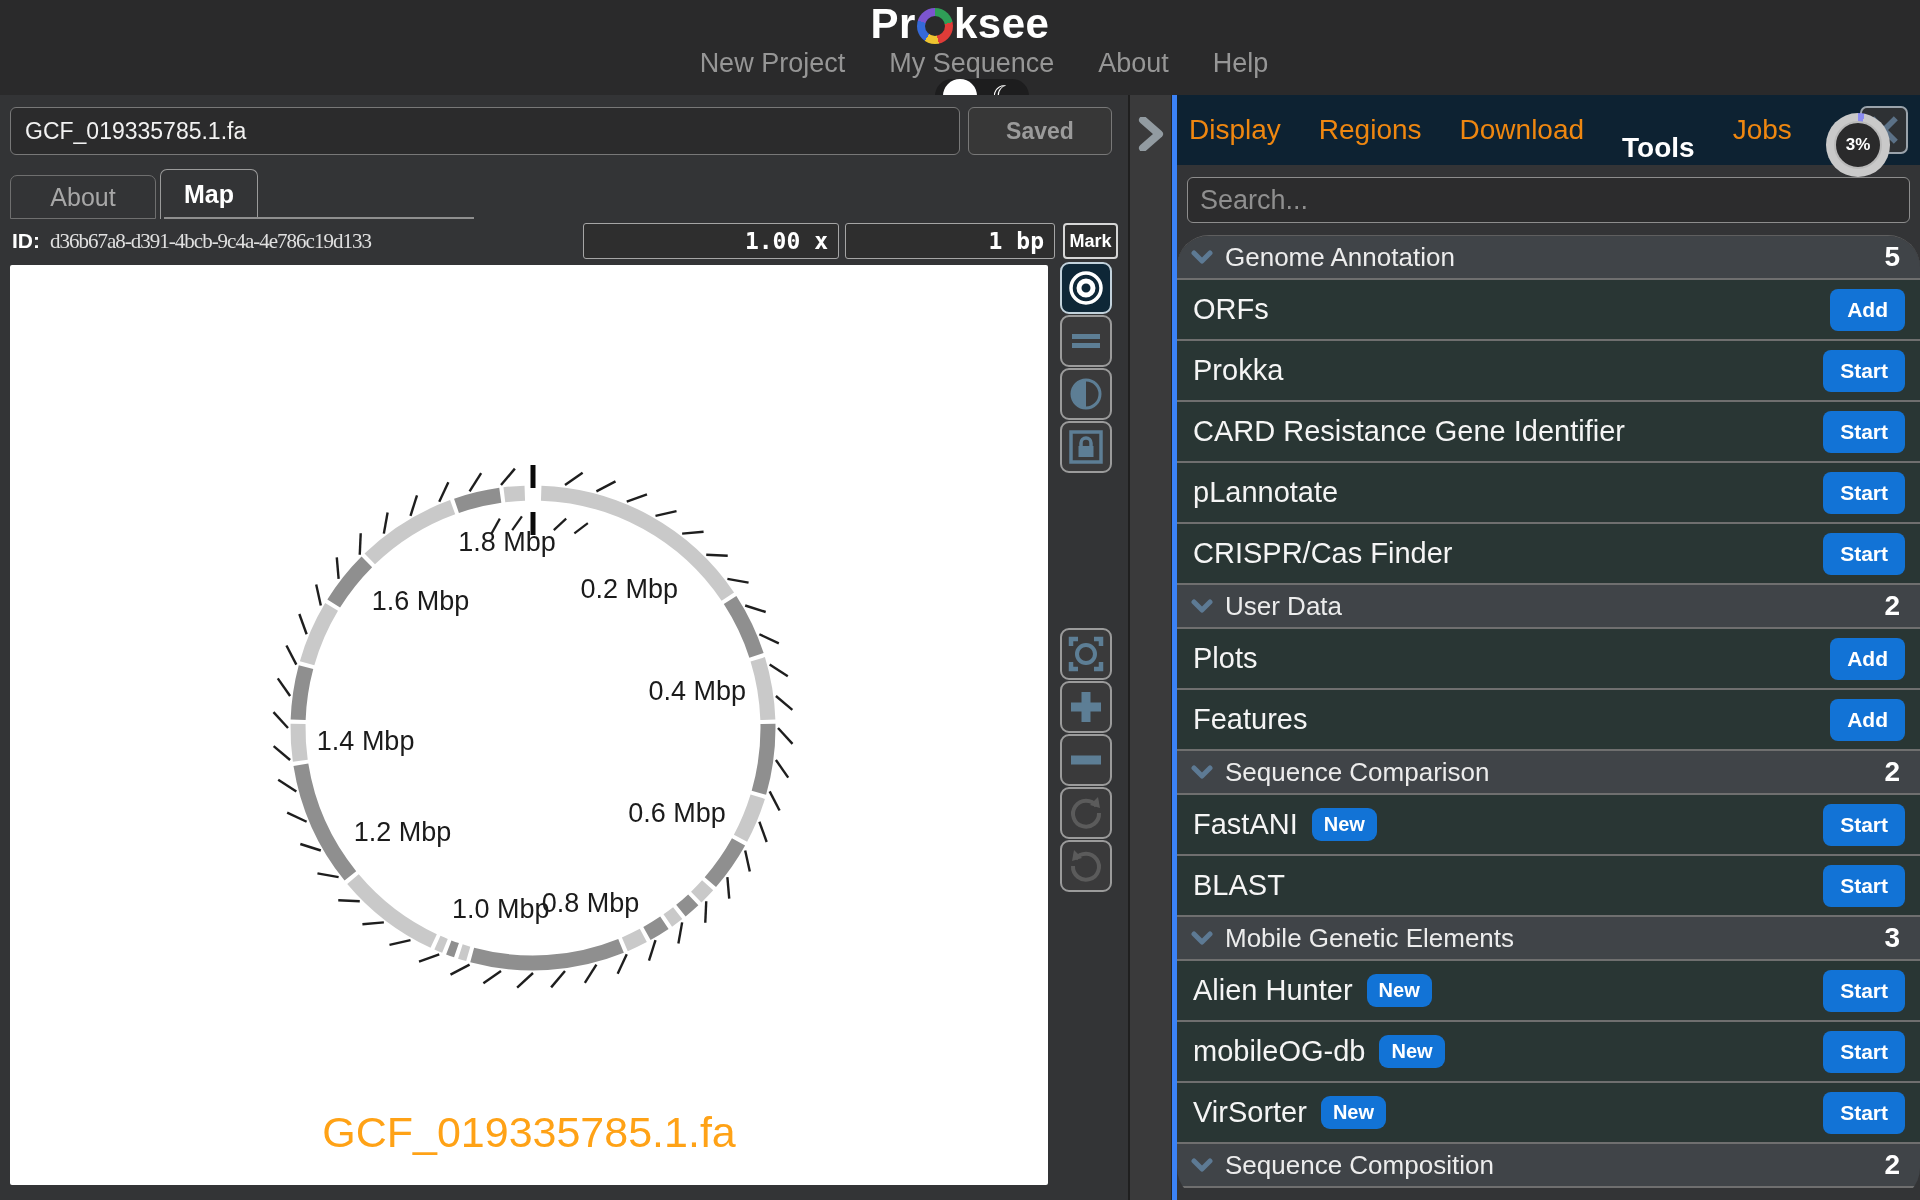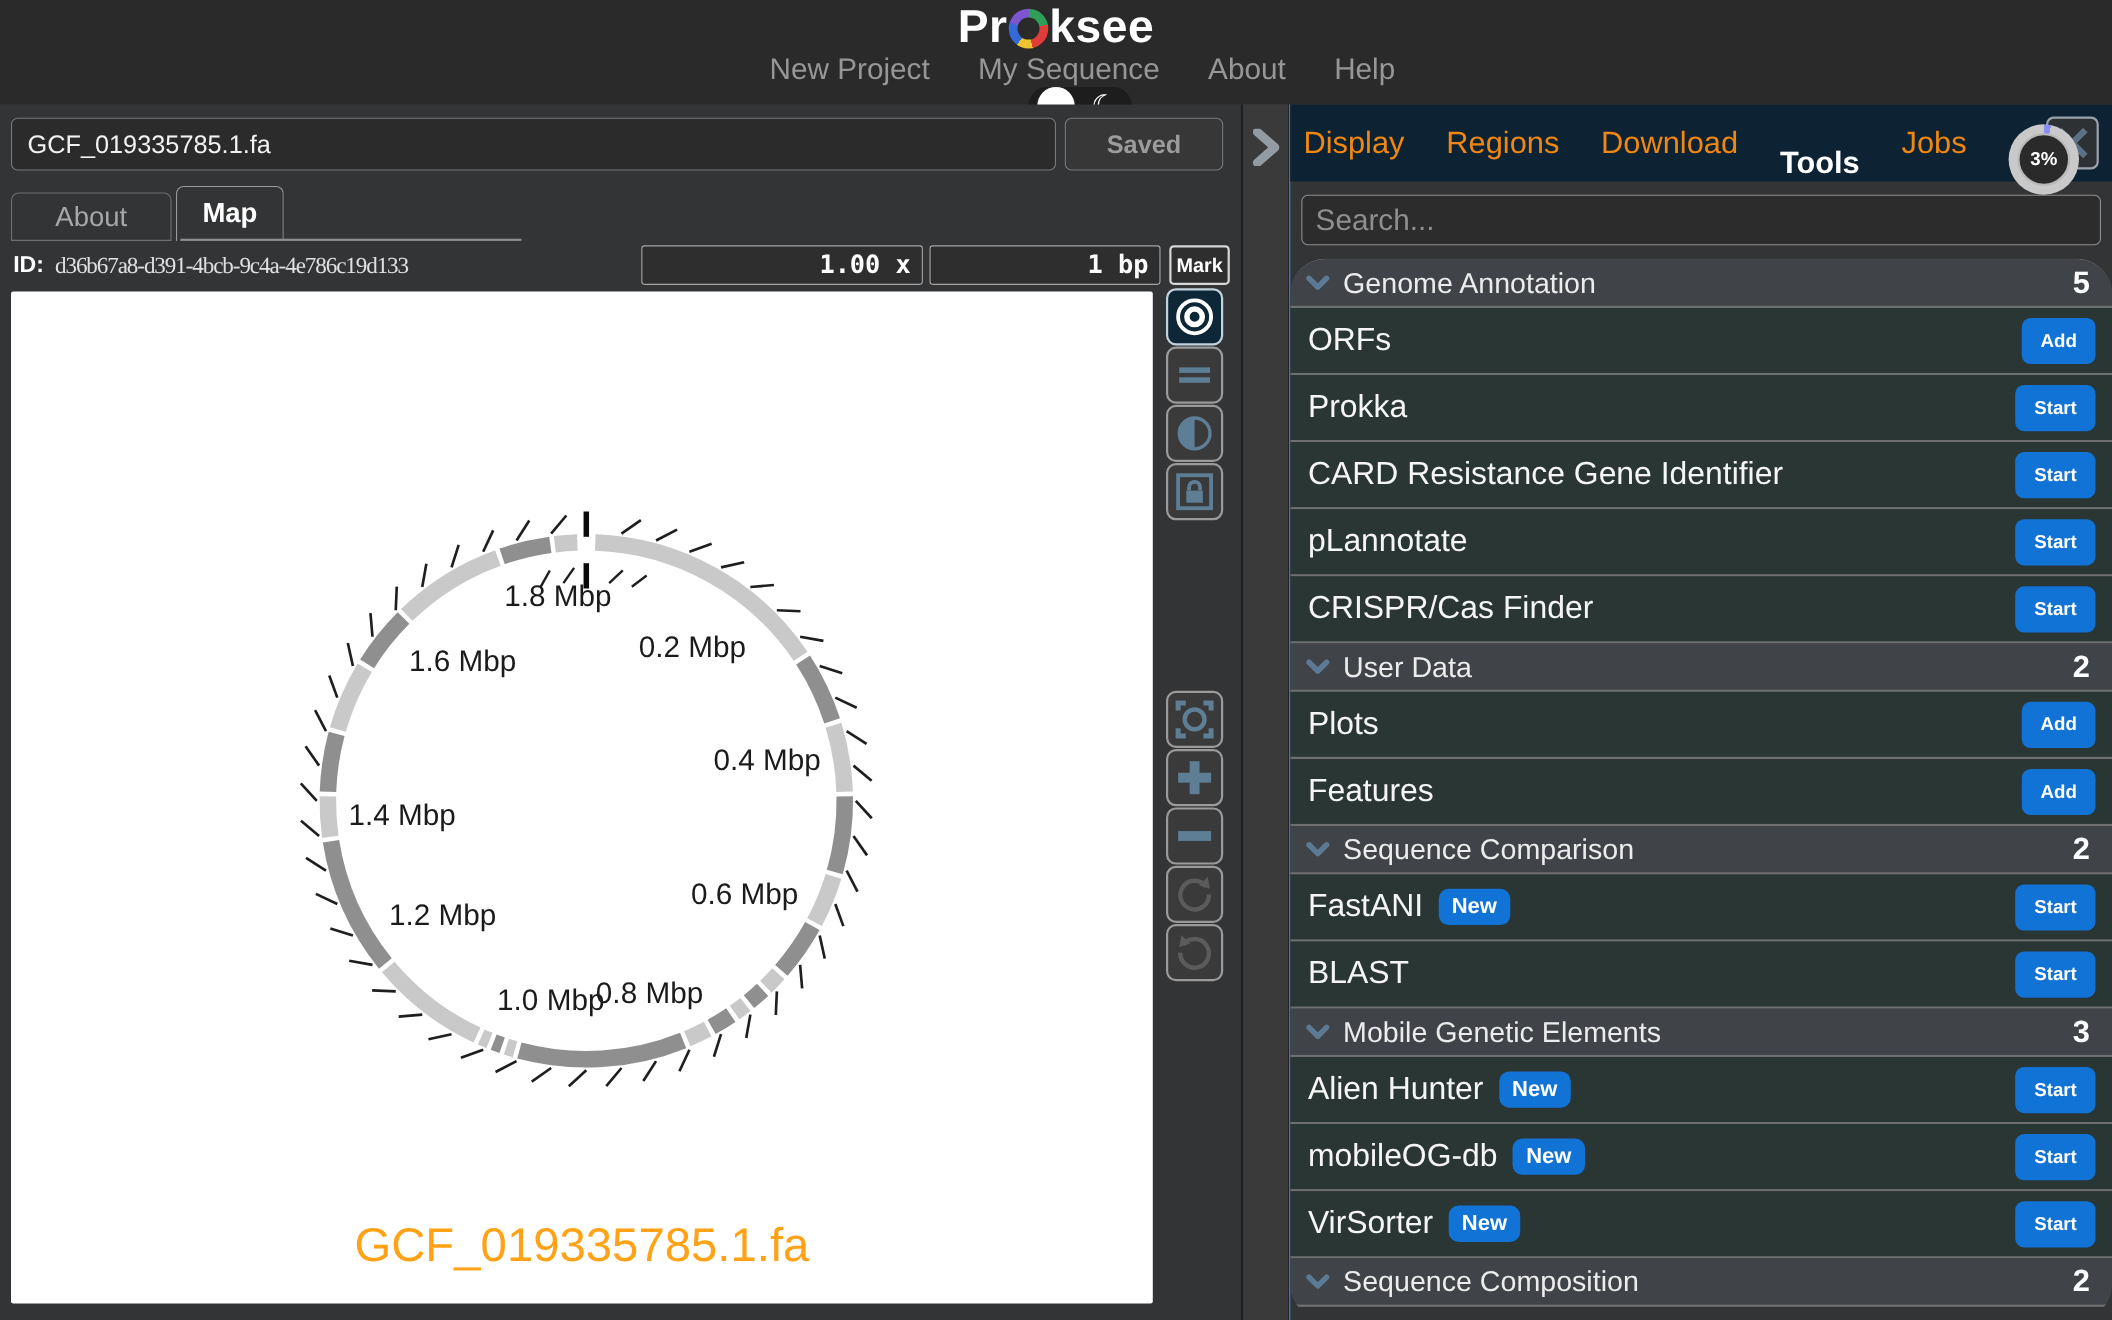--- a/index.html
+++ b/index.html
@@ -65,21 +65,21 @@
   .tool.active { background:#0e2737; border-color:#c2d2dc; }
   .tg1 { position:absolute; top:167px; left:0; }
   .tg2 { position:absolute; top:533px; left:0; }
 
   
   .divider { width:44px; background:#3a3a3b; border-left:2px solid #1f1f1f; border-right:1px solid #242424;
     display:flex; flex-direction:column; align-items:center; }
   .collapse-btn { margin-top:22px; background:none; border:none; cursor:pointer; }
 
   
-  .panel { flex:1; background:#333436; display:flex; flex-direction:column; border-left:1px solid #3b82f6; }
+  .panel { flex:1; background:#333436; display:flex; flex-direction:column; border-left:5px solid #3b82f6; }
   .panel-tabs { height:70px; background:#0d2232; display:flex; align-items:center; padding:0 12px; }
   .ptab { font-size:28px; color:#ef8710; margin-right:38px; cursor:pointer; }
   .ptab.active { color:#fff; font-weight:bold;margin-top:36px; }
   .close-btn { margin-left:auto; width:48px; height:48px; background:#2e3134; border:2px solid #9aa3ab;
     border-radius:7px; display:flex; align-items:center; justify-content:center; cursor:pointer; }
   .search-wrap { padding:12px 10px; }
   .search-input { width:100%; height:46px; background:#2c2c2d; border:1px solid #8d8d8d; border-radius:6px;
     color:#e8e8e8; font-size:27px; padding:0 12px; outline:none; }
   .search-input::placeholder { color:#8f8f8f; }
 
@@ -87,21 +87,21 @@
   .sec-header { height:44px; background:#404448; display:flex; align-items:center; padding:0 20px 0 14px;
     border-bottom:2px solid #6f6f6f; cursor:pointer; }
   .sec-title { color:#ececec; font-size:26px; margin-left:12px; }
   .sec-count { margin-left:auto; color:#fff; font-weight:bold; font-size:28px; }
   .tool-row { height:61px; background:#293634; display:flex; align-items:center; padding:0 15px 0 16px;
     border-bottom:2px solid #6f6f6f; }
   .row-label { color:#f5f5f5; font-size:29px; }
   .new-badge { margin-left:14px; background:#1273d6; color:#fff; font-size:20px; font-weight:bold;
     border-radius:9px; padding:5px 12px; }
   .row-btn { margin-left:auto; height:42px; background:#1273d6; border:none; border-radius:8px;
-    color:#fff; font-weight:bold; font-size:17px; padding:0 17px; cursor:pointer; }
+    color:#fff; font-weight:bold; font-size:21px; padding:0 17px; cursor:pointer; }
 </style>
 </head>
 <body>
 
 <div class="navbar">
   <div class="logo">
     <span>Pr</span>
       <span class="logo-o"></span>
       <span>ksee</span>
   </div>

